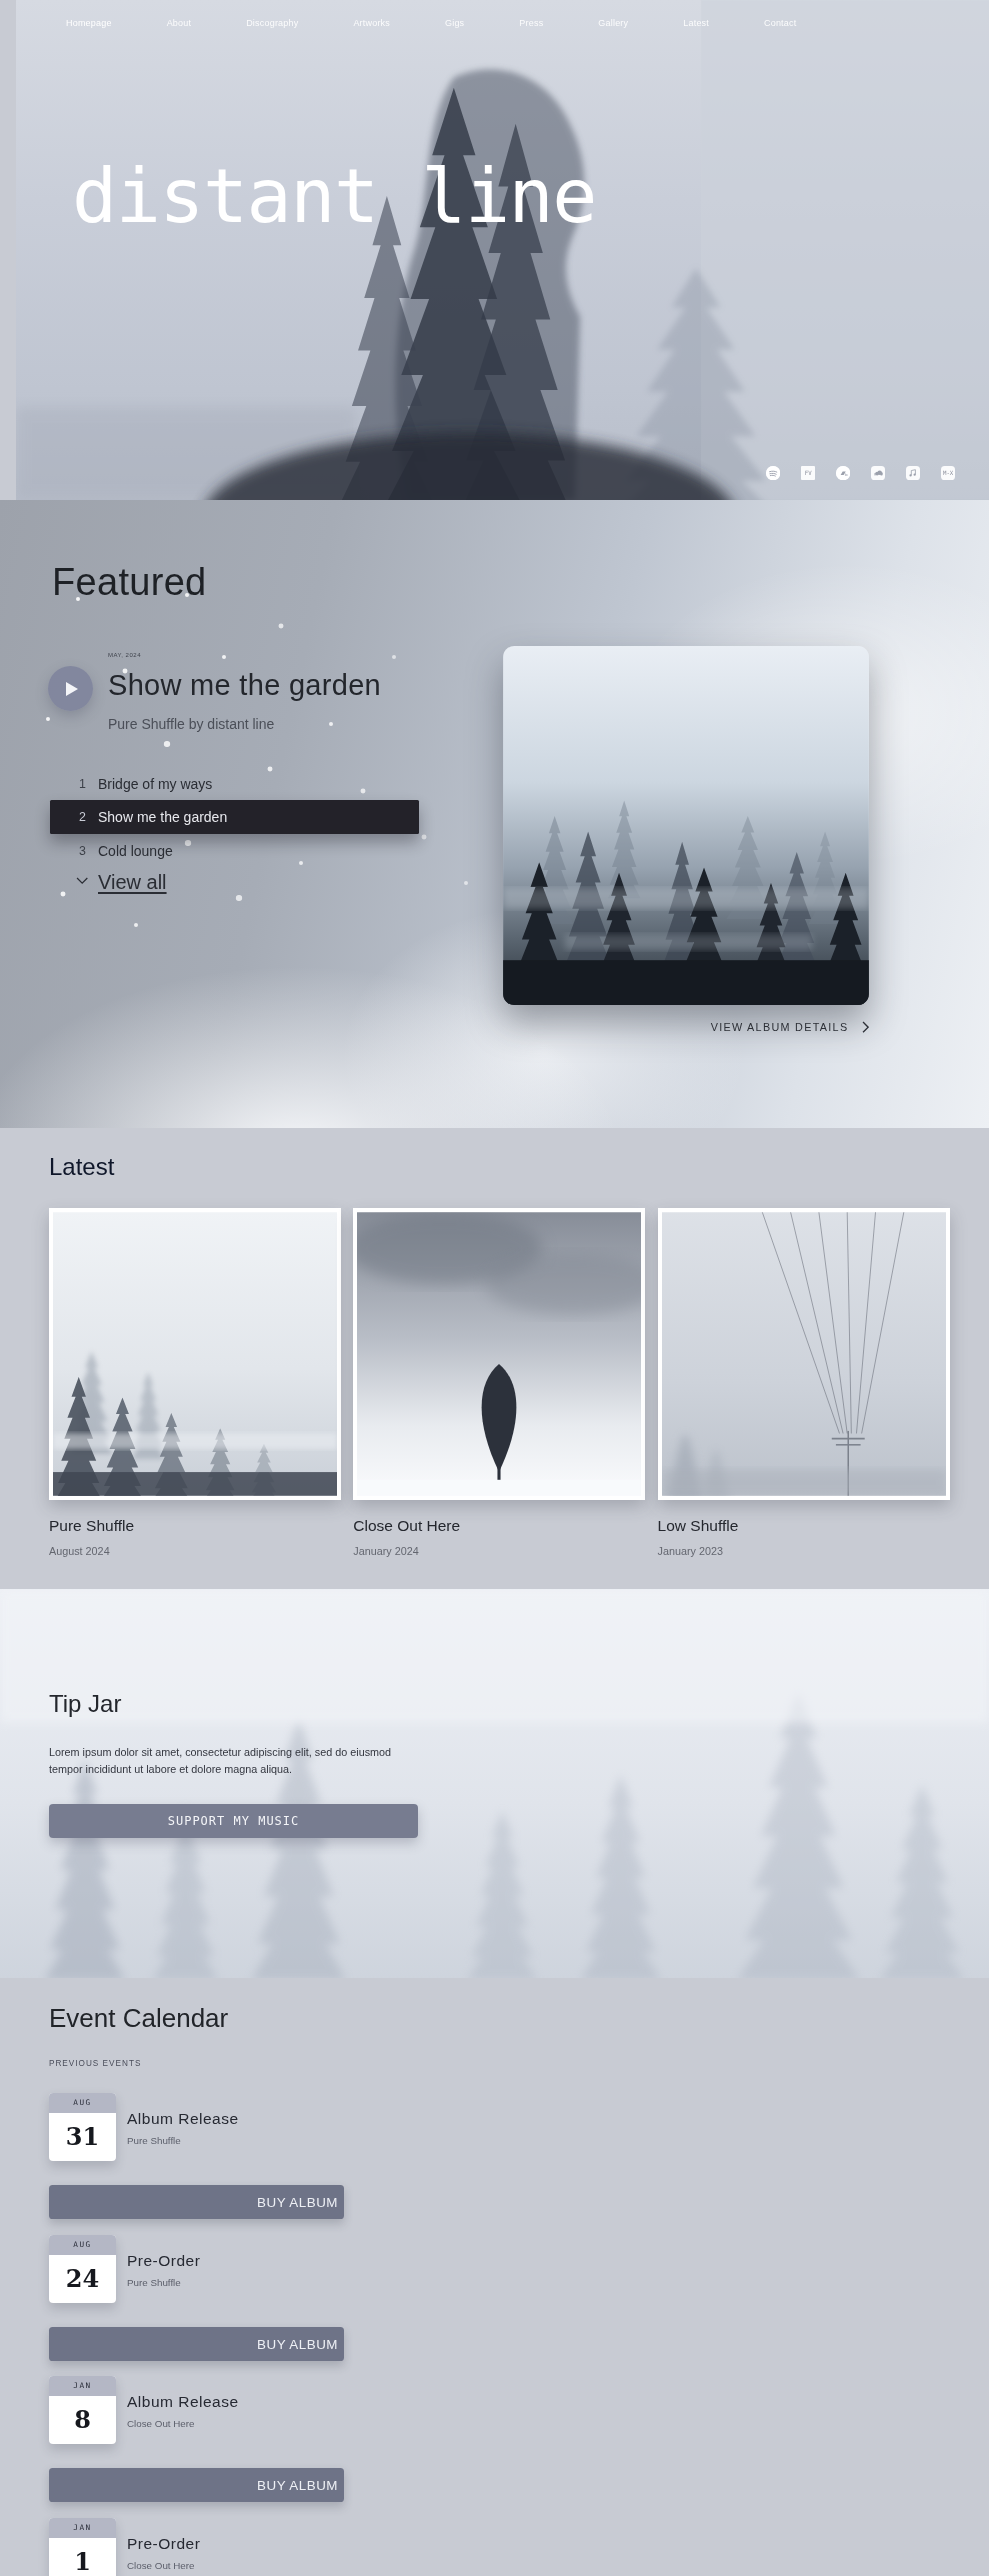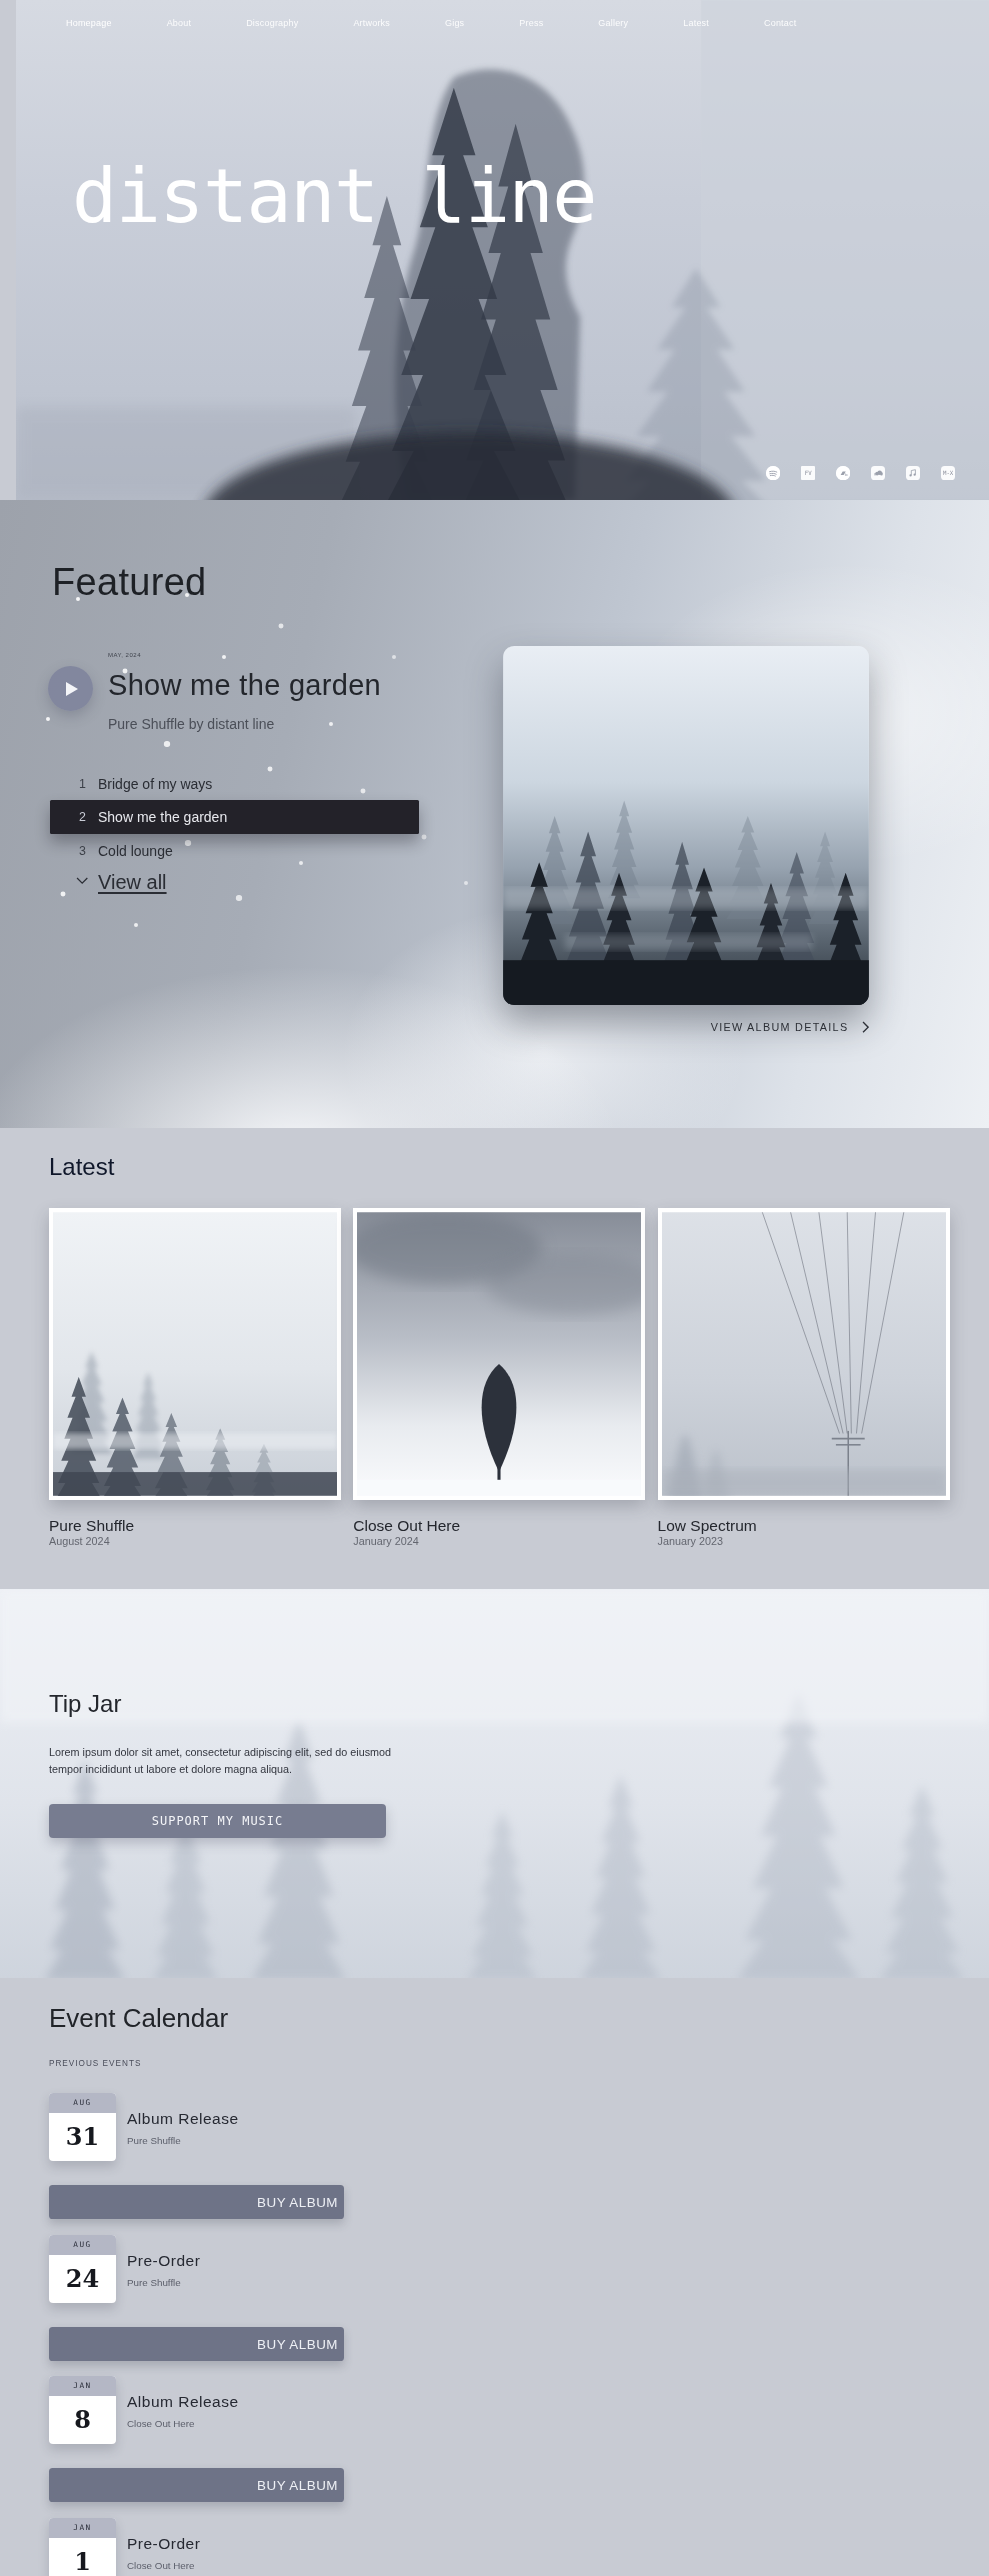--- a/index.html
+++ b/index.html
@@ -70,28 +70,28 @@
 
   
   .latest{position:absolute;left:0;top:1128px;width:989px;height:461px;background:#c8cbd3;}
   .latest h2{position:absolute;left:49px;top:25px;margin:0;font-size:24px;font-weight:400;color:#0f172a;}
   .cards{position:absolute;left:49px;top:80px;display:flex;gap:11.3px;}
   .card{width:293px;cursor:pointer;}
   .card .frame{width:284px;height:284px;background:#ffffff;border:4.1px solid #fff;
         box-shadow:0 7.2px 15.5px rgba(50,54,68,.25);}
   .card .frame svg{display:block;}
   .card .title{margin-top:16.5px;font-size:15.5px;color:#24272e;}
-  .card .date{margin-top:0;font-size:10.8px;color:#63666f;}
+  .card .date{margin-top:10px;font-size:10.8px;color:#63666f;}
 
   
   .tipjar{position:absolute;left:0;top:1589px;width:989px;height:389px;overflow:hidden;}
   .tipjar h2{position:absolute;left:49px;top:101px;margin:0;font-size:24px;font-weight:400;color:#23262c;}
   .tip-desc{position:absolute;left:49px;top:155px;width:361px;font-size:10.8px;line-height:1.62;
         color:#33363f;}
-  .support-btn{position:absolute;left:49px;top:215px;width:337px;height:34px;background:#777c90;
+  .support-btn{position:absolute;left:49px;top:215px;width:369px;height:34px;background:#777c90;
         border:none;border-radius:4.1px;color:#f4f5f8;font-family:"DejaVu Sans Mono",monospace;
         font-size:12px;letter-spacing:1px;cursor:pointer;box-shadow:0 5.2px 11.3px rgba(60,64,85,.25);}
 
   
   .events{position:absolute;left:0;top:1978px;width:989px;height:804px;background:#c8cbd3;}
   .events h2{position:absolute;left:49px;top:25px;margin:0;font-size:26px;font-weight:400;color:#212429;}
   .prev-label{position:absolute;left:49px;top:81px;font-size:8.2px;letter-spacing:1px;color:#4a4d5a;}
   .event{position:absolute;left:49px;width:295px;height:129px;}
   .cal{position:absolute;left:0;top:0;width:67px;height:68px;background:#ffffff;border-radius:4.1px;
         overflow:hidden;box-shadow:0 5.2px 10.3px rgba(40,44,60,.18);}
@@ -351,21 +351,21 @@
             <g stroke="#6a707b" stroke-width="3" opacity=".8">
               <line x1="362" y1="425" x2="362" y2="551"></line>
                 <line x1="330" y1="440" x2="394" y2="440"></line>
               <line x1="338" y1="452" x2="386" y2="452"></line>
             </g>
             <use href="#tree" x="0" y="430" width="90" height="130" fill="#99a1ad" opacity=".55" filter="url(#cb3)"></use>
             <use href="#tree" x="70" y="460" width="70" height="100" fill="#a3aab5" opacity=".45" filter="url(#cb3)"></use>
             <rect x="0" y="500" width="552" height="51" fill="#aab0ba" opacity=".5" filter="url(#cb3)"></rect>
           </svg>
         </div>
-        <div class="title">Low Spectrum</div>
+        <div class="title">Low Shuffle</div>
         <div class="date">January 2023</div>
       </div>
     </div>
   </section>
 
   <section class="tipjar">
     <svg style="position:absolute;left:0;top:0" width="989" height="389" viewBox="0 0 1920 755">
       <defs>
           <linearGradient id="tj" x1="0" y1="0" x2="0" y2="1">
         <stop offset="0" stop-color="#edf0f5"></stop>

